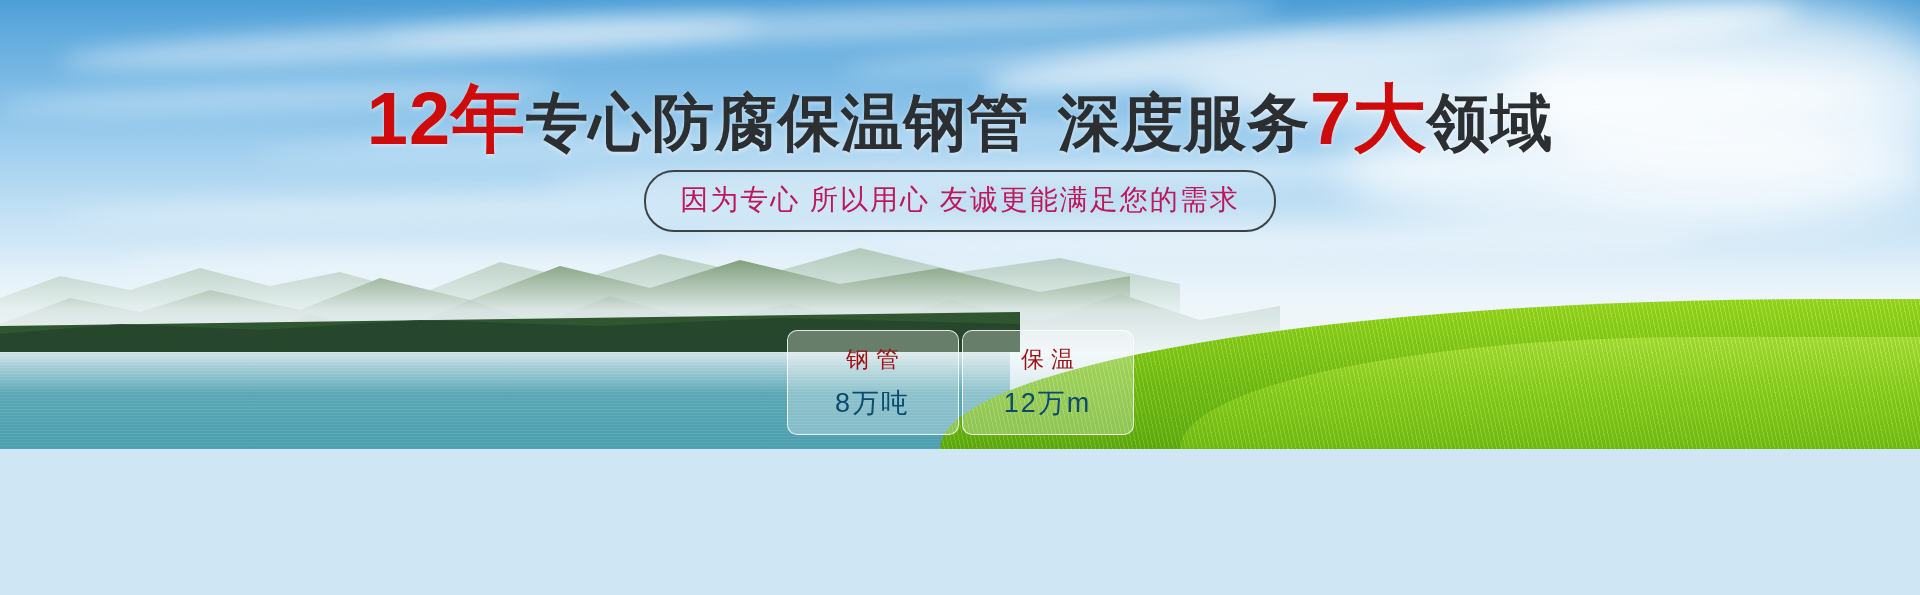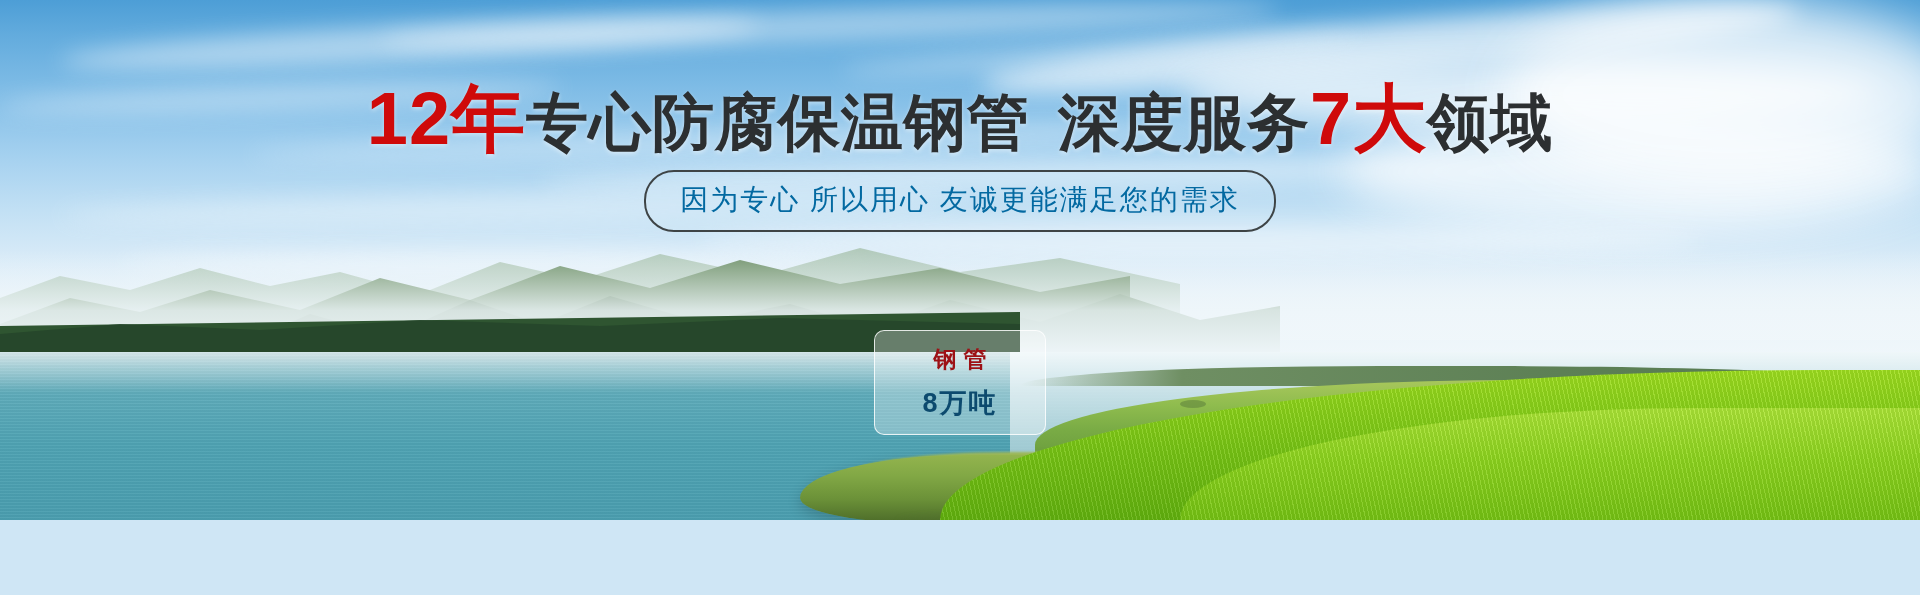--- a/index.html
+++ b/index.html
@@ -5,21 +5,21 @@
 <style>
   * { margin:0; padding:0; box-sizing:border-box; }
   html, body {
     width:1920px; height:595px; overflow:hidden;
     font-family:"Liberation Sans", "DejaVu Sans", sans-serif;
     background:#cfe6f5;
   }
 
   .banner {
     position:relative;
-    width:1920px; height:520px;
+    width:1920px; height:449px;
     overflow:hidden;
   }
 
   
   .sky {
     position:absolute; left:0; top:0; width:1920px; height:340px;
     background:
       linear-gradient(to bottom,
         #4d9ed6 0%,
         #62abdd 10%,
@@ -214,30 +214,30 @@
   
   .subtitle-wrap {
     position:absolute; left:0; top:170px; width:1920px;
     display:flex; justify-content:center;
   }
   .subtitle {
     border:2px solid #3e4446;
     border-radius:30px;
     padding:9px 34px 11px;
     font-size:28px;
-    color:#0369a1;
+    color:#be185d;
     letter-spacing:2px;
     white-space:nowrap;
     background:rgba(255,255,255,0.04);
   }
 
   
   .cards {
     position:absolute; left:0; top:330px; width:1920px;
-    display:flex; justify-content:center; gap:3px;font-weight:bold;
+    display:flex; justify-content:center; gap:3px;
   }
   .card {
     width:172px; height:105px;
     border:1px solid rgba(255,255,255,.82);
     border-radius:10px;
     background:rgba(255,255,255,0.30);
     display:flex; flex-direction:column;
     align-items:center; justify-content:center;
     gap:10px;
   }
@@ -339,16 +339,20 @@
   </div>
 
   <div class="cards">
 
     <div class="card">
       <div class="card-label">钢管</div>
       <div class="card-value"><span>8万吨</span></div>
     </div>
 
 
+    <div class="card">
+      <div class="card-label">保温</div>
+      <div class="card-value"><span>12万m</span></div>
+    </div>
 
   </div>
 
 </div>
 
 </body></html>

